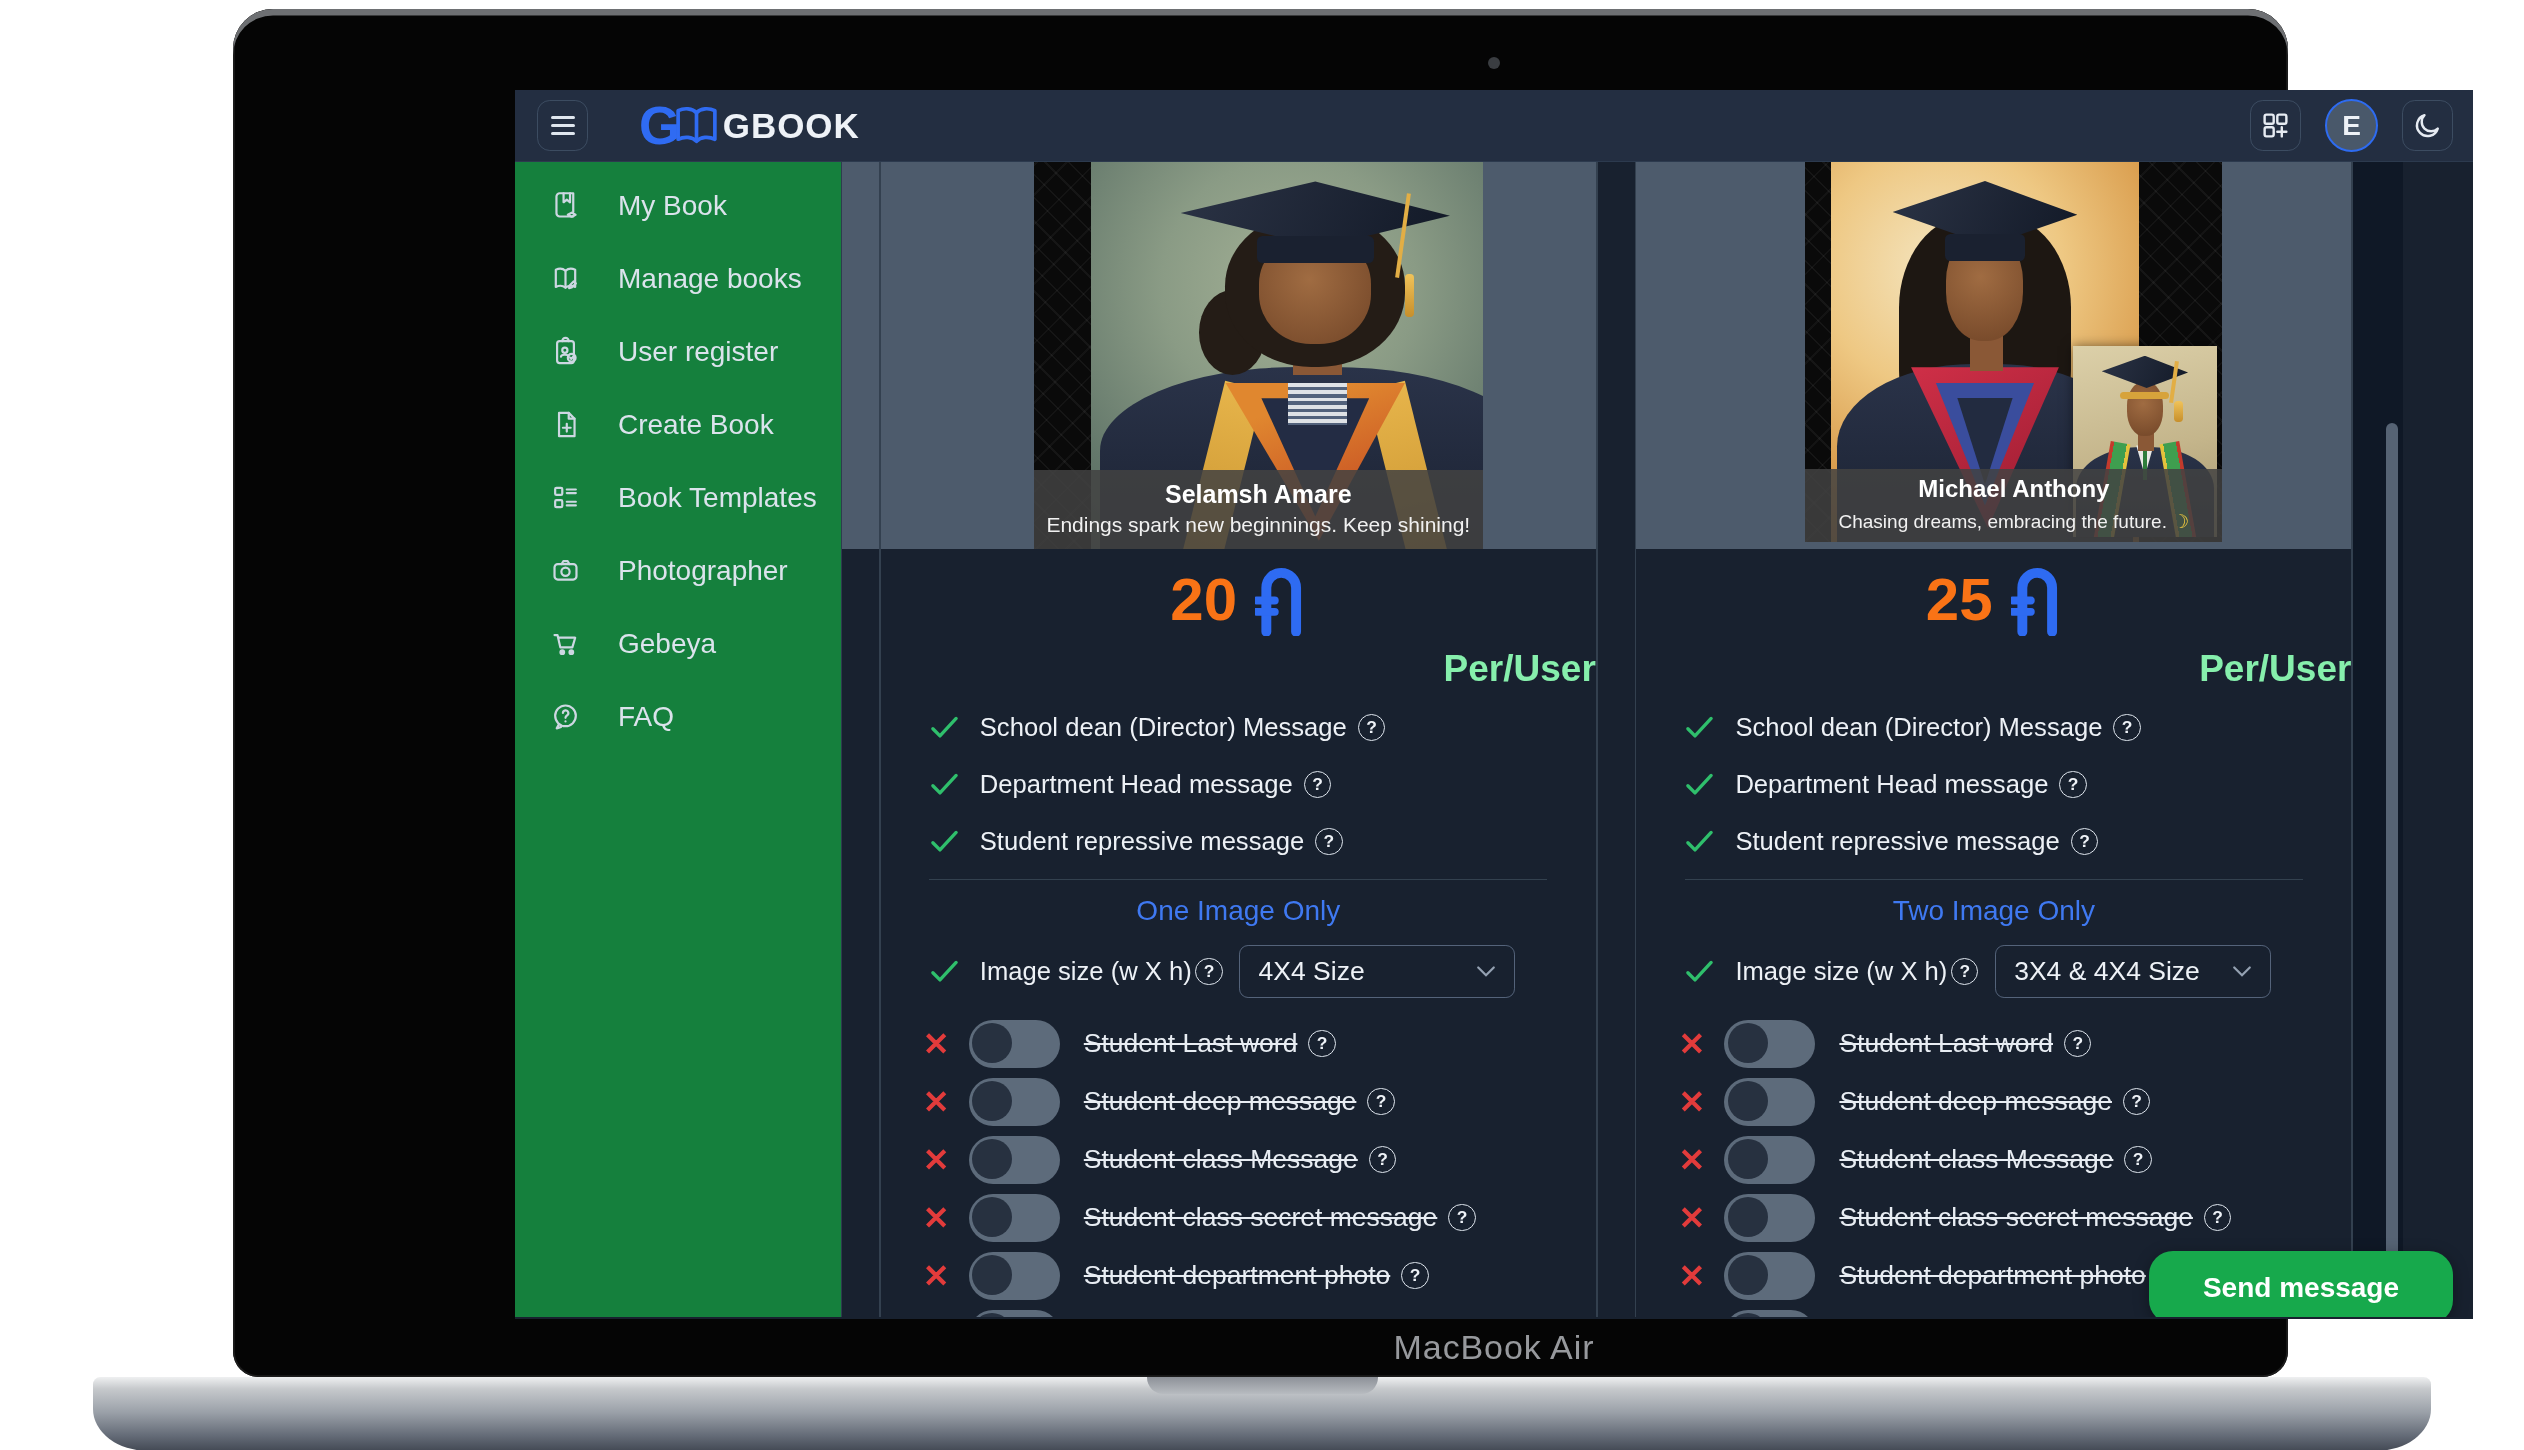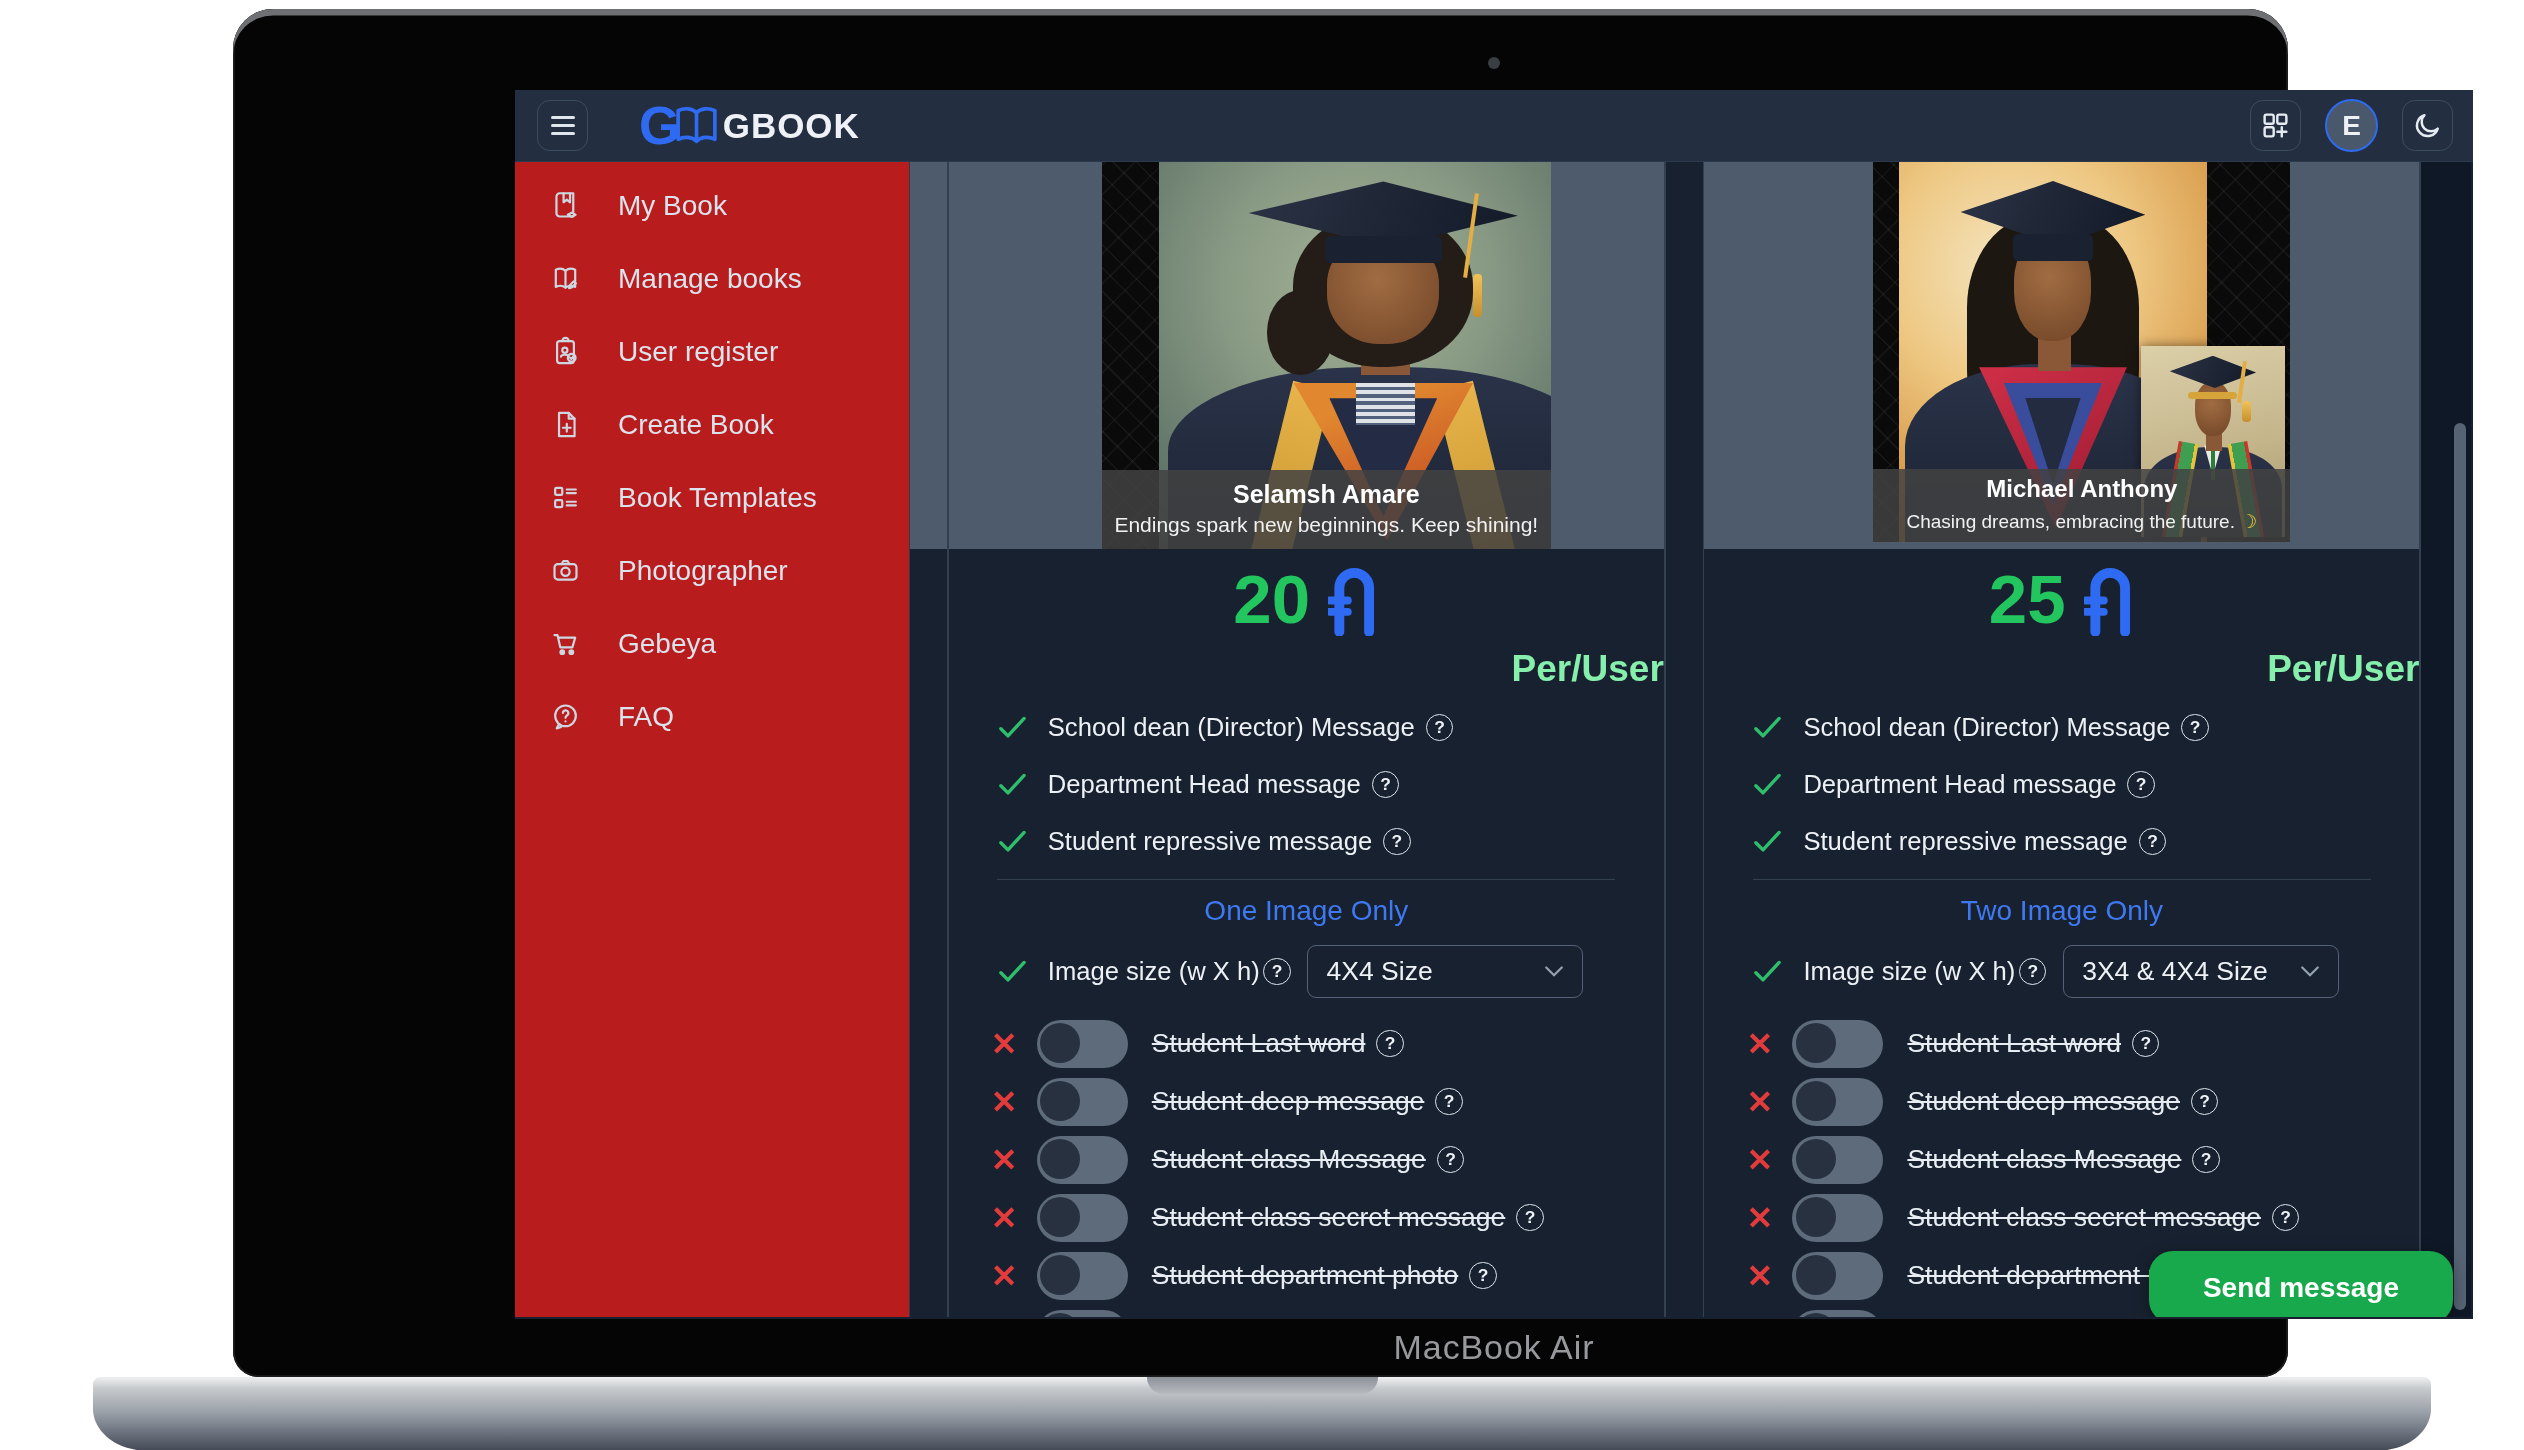--- a/index.html
+++ b/index.html
@@ -37,21 +37,21 @@
   .brand-text { font-size:35px; font-weight:800; color:#eef2f7; letter-spacing:0.9px; margin-left:1.8px; }
   .nav-right { margin-left:auto; display:flex; align-items:center; gap:24px; }
   .icon-btn { width:51px; height:51px; border:1.8px solid #3c4c61; border-radius:12.8px;
               display:flex; align-items:center; justify-content:center; background:transparent; }
   .avatar { width:53px; height:53px; border-radius:50%; background:#49586a;
             border:2.7px solid #2e6bf0; color:#eef2f7; font-size:28px; font-weight:700;
             display:flex; align-items:center; justify-content:center; }
 
   
   .app-body { display:flex; height:1155px; }
-  .sidebar { width:395px; background:#b91c1c; border-right:0.9px solid #2e3c4e; padding-top:7.3px; }
+  .sidebar { width:327px; background:#15803d; border-right:0.9px solid #2e3c4e; padding-top:7.3px; }
   .side-item { height:73px; display:flex; align-items:center; padding-left:35px; gap:37px;
                color:#dbe3ec; font-size:28px; cursor:pointer; }
   .side-item svg { flex:0 0 auto; }
 
   .content { position:relative; flex:1; background:#18212f; overflow:hidden; display:flex; }
   .vline { width:1.8px; background:#33404f; height:100%; flex:0 0 auto; }
   .sliver { width:37px; flex:0 0 auto; }
   .sliver .slab { height:387px; background:#4d5b6c; }
   .colgap { width:37px; flex:0 0 auto; }
   .gutter { width:50px; flex:0 0 auto; background:#0f1826; position:relative; }
@@ -110,21 +110,21 @@
              background:rgba(66,66,66,.85); text-align:center; padding:9.1px 7.3px 12px; }
   .backdrop.two .caption { padding:6.4px 5.5px 9.1px; }
   .cap-name { color:#ffffff; font-weight:700; font-size:25px; }
   .cap-quote { color:#f1f1f1; font-size:21px; margin-top:4.6px; }
   .backdrop.two .cap-name { font-size:24px; }
   .backdrop.two .cap-quote { font-size:19px; margin-top:7px; }
   .moon-glyph { color:#e9c43e; }
 
   
   .price-row { margin-top:7.3px; display:flex; justify-content:center; align-items:flex-start; gap:18.3px; }
-  .price-num { font-size:69px; font-weight:900; color:#22c55e; line-height:88px; }
+  .price-num { font-size:60px; font-weight:900; color:#f97316; line-height:88px; }
   .birr { margin-top:9.1px; }
   .per-label { text-align:right; font-size:37px; font-weight:700; color:#86efac; margin-top:3.7px; }
 
   .features { margin:9.1px 0 0 48px; }
   .feat-row { height:57px; display:flex; align-items:center; }
   .feat-row svg { margin-right:20px; }
   .feat-label { font-size:25.6px; color:#edf1f6; }
   .q { display:inline-flex; align-items:center; justify-content:center; margin-left:11px;
        width:27.4px; height:27.4px; border:1.8px solid #dfe6ee; border-radius:50%;
        color:#eef2f7; font-size:17.4px; font-weight:700; flex:0 0 auto; }

